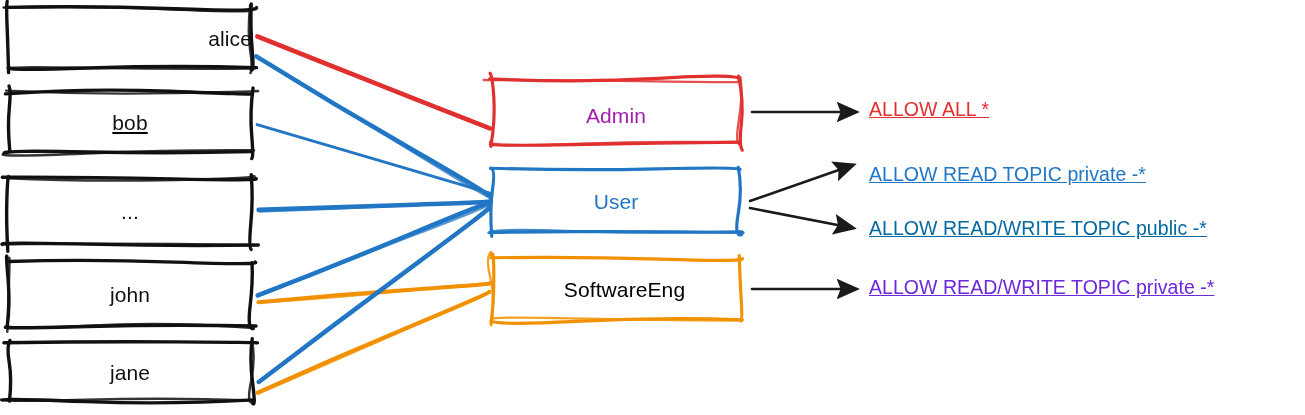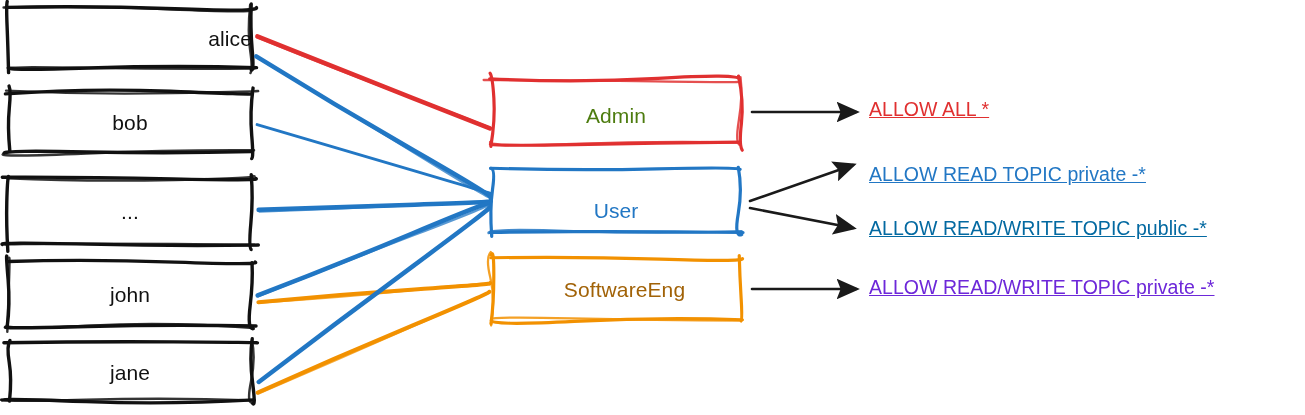--- a/index.html
+++ b/index.html
@@ -136,42 +136,42 @@
         <path d="M750,201 L853,165" stroke="#1a1a1a" stroke-width="2.6" fill="none" stroke-linecap="round" stroke-linejoin="round" marker-end="url(#arrowhead)"></path>
         <path d="M750,208 L853,228" stroke="#1a1a1a" stroke-width="2.6" fill="none" stroke-linecap="round" stroke-linejoin="round" marker-end="url(#arrowhead)"></path>
         <path d="M752,289 L856,289" stroke="#1a1a1a" stroke-width="2.6" fill="none" stroke-linecap="round" stroke-linejoin="round" marker-end="url(#arrowhead)"></path>
       </g>
   </svg>
 
   <div id="user-labels">
       <div class="node" style="left: 8px; top: 8px; width: 244px; height: 60px; justify-content: flex-end;">
         <span class="node-label" style="color: rgb(17, 17, 17);">alice</span>
       </div>
-      <div class="node" style="left: 8px; top: 92px; width: 244px; height: 60px;">
+      <div class="node" style="left: 8px; top: 92px; width: 244px; height: 60px; text-decoration: underline;">
         <span class="node-label" style="color: rgb(17, 17, 17);">bob</span>
       </div>
       <div class="node" style="left: 8px; top: 178px; width: 244px; height: 66px;">
         <span class="node-label" style="color: rgb(17, 17, 17);">...</span>
       </div>
       <div class="node" style="left: 8px; top: 262px; width: 244px; height: 64px;">
         <span class="node-label" style="color: rgb(17, 17, 17);">john</span>
       </div>
       <div class="node" style="left: 8px; top: 343px; width: 244px; height: 58px;">
         <span class="node-label" style="color: rgb(17, 17, 17);">jane</span>
       </div>
     </div>
   <div id="role-labels">
       <div class="node" style="left: 492px; top: 80px; width: 248px; height: 63px;">
-        <span class="node-label" style="color: #4d7c0f; margin-top: 8px;">Admin</span>
+        <span class="node-label" style="color: #a21caf; margin-top: 8px;">Admin</span>
       </div>
-      <div class="node" style="left: 492px; top: 179px; width: 248px; height: 62px;">
+      <div class="node" style="left: 492px; top: 170px; width: 248px; height: 62px;">
         <span class="node-label" style="color: rgb(34, 119, 196);">User</span>
       </div>
       <div class="node" style="left: 492px; top: 258px; width: 248px; height: 62px;">
-        <span class="node-label" style="color: #a16207; margin-left: 17px;">SoftwareEng</span>
+        <span class="node-label" style="color: #000000; margin-left: 17px;">SoftwareEng</span>
       </div>
     </div>
   <div id="perm-labels">
       <div class="perm" style="left: 869px; top: 100px; color: rgb(224, 48, 48);">ALLOW ALL *</div>
       <div class="perm" style="left: 869px; top: 159px; color: rgb(34, 119, 196); margin-top: 6px;">ALLOW READ TOPIC private -*</div>
       <div class="perm" style="left: 869px; top: 219px; color: #0369a1;">ALLOW READ/WRITE TOPIC public -*</div>
       <div class="perm" style="left: 869px; top: 278px; color: #6d28d9;">ALLOW READ/WRITE TOPIC private -*</div>
     </div>
 
 </div>

